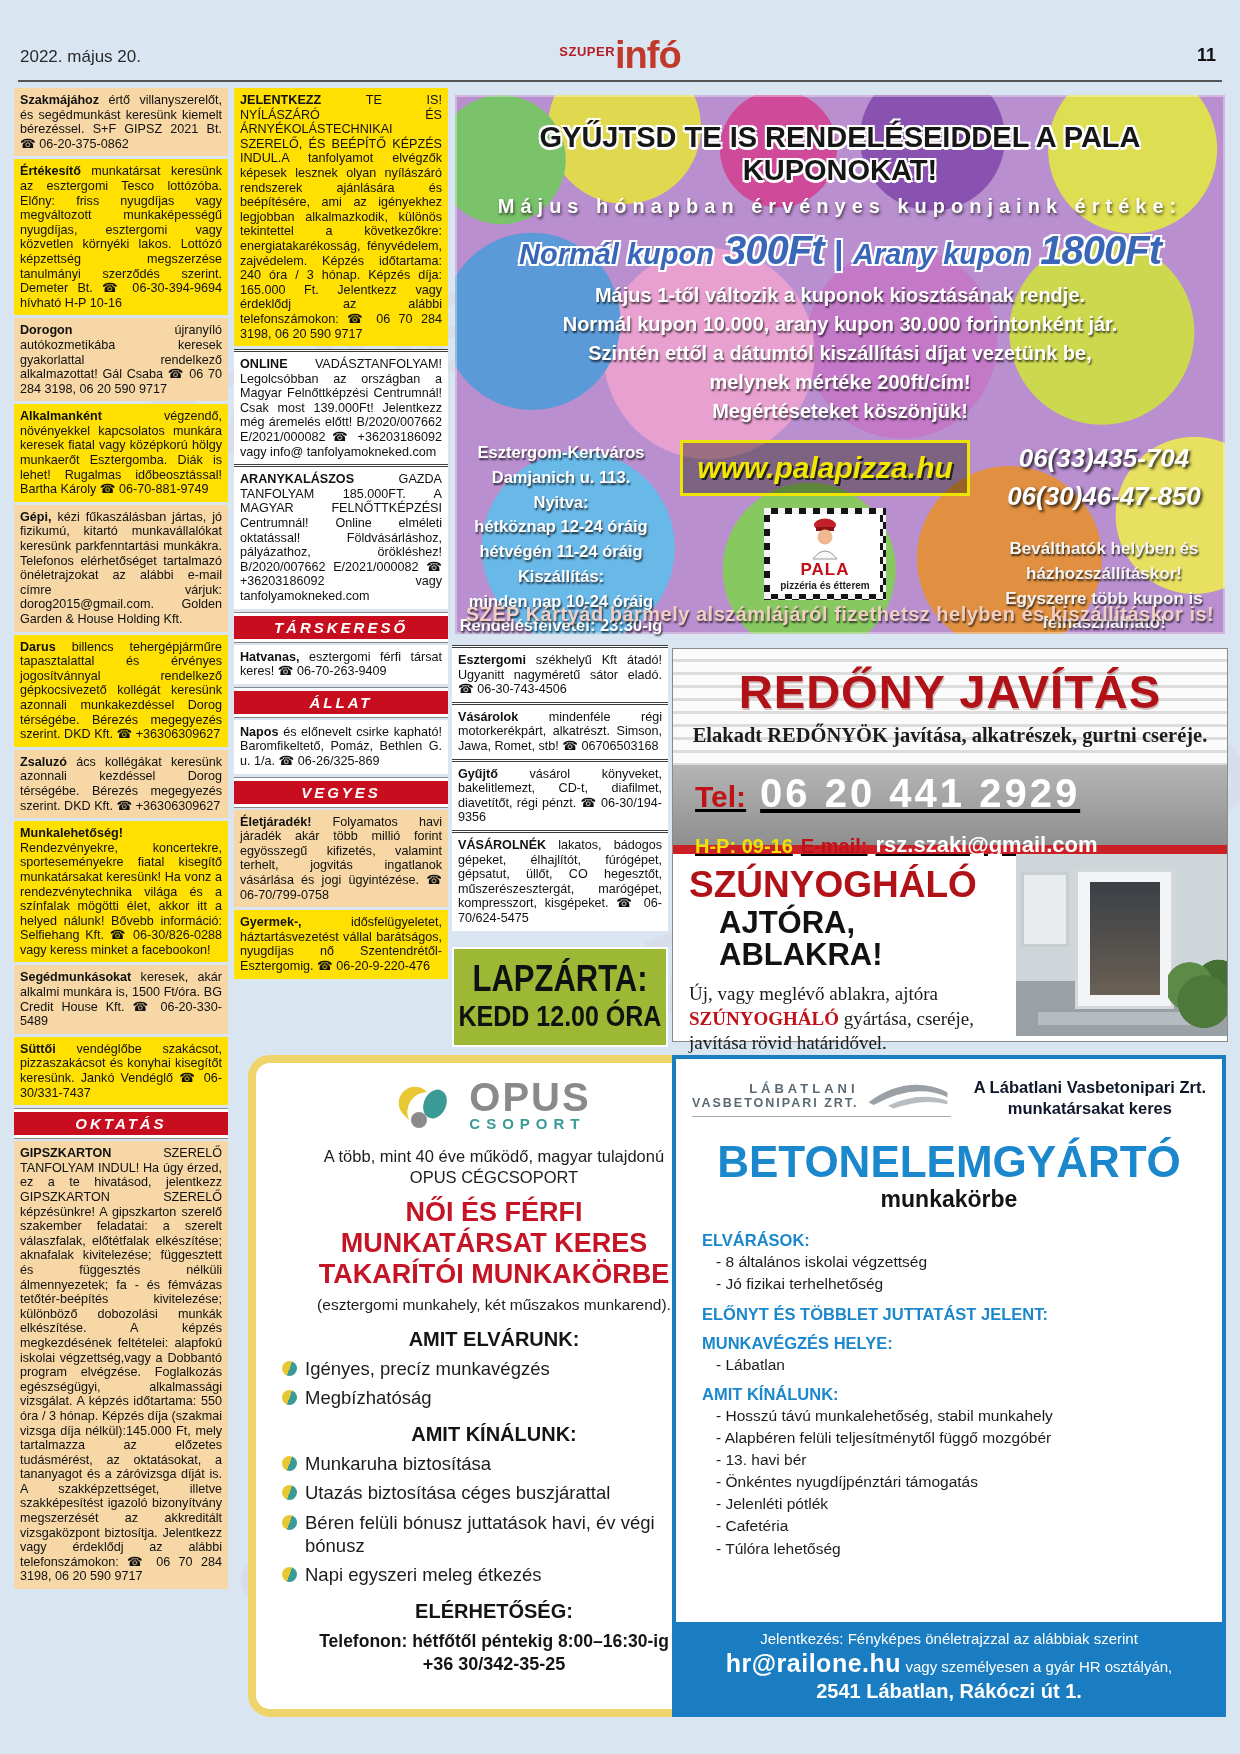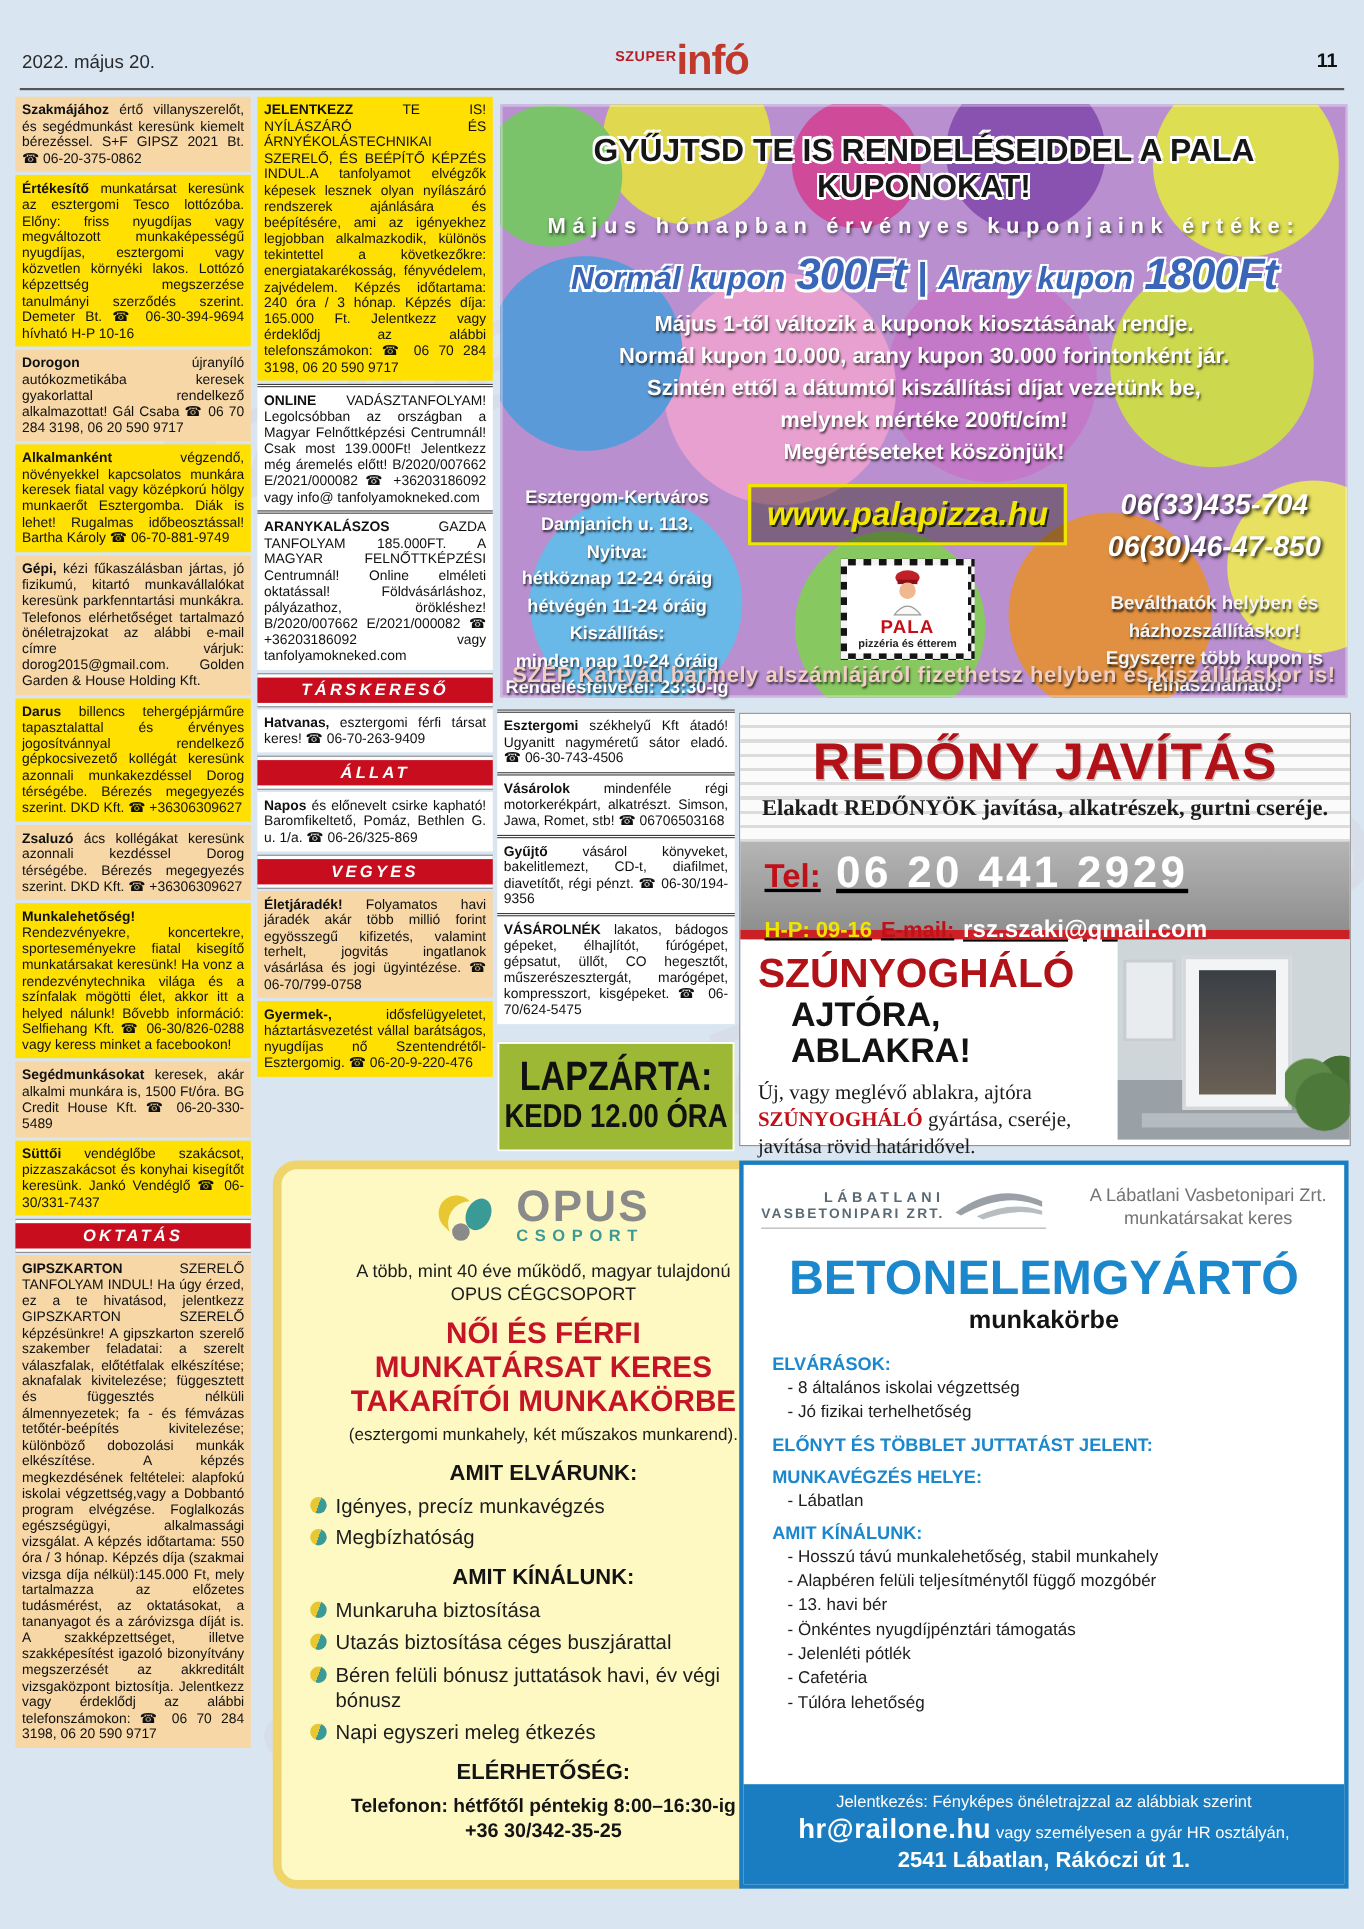--- a/index.html
+++ b/index.html
@@ -109,21 +109,21 @@
   .szunyog-body{margin-top:10px;font-family:"Liberation Serif",serif;font-size:19px;line-height:1.3;color:#1a1a1a;}
   .szunyog-body .hl{color:#c01018;font-weight:bold;}
   .door-photo{width:38%;position:relative;background:linear-gradient(180deg,#cfd6da 0 70%,#9aa1a6 70% 100%);overflow:hidden;}
   .door-frame{position:absolute;left:28%;top:8%;width:44%;height:74%;background:#f2f4f5;border:3px solid #d4d8da;}
   .door-glass{position:absolute;left:12%;top:8%;width:76%;height:84%;background:linear-gradient(180deg,#3a3f45,#6a6055);}
   .door-step{position:absolute;left:10%;bottom:6%;width:80%;height:7%;background:#b4bcc1;}
   .plant{position:absolute;right:-6%;bottom:2%;width:34%;height:42%;background:radial-gradient(circle at 50% 60%,#4d7a3a 0 45%,rgba(0,0,0,0) 46%),radial-gradient(circle at 30% 40%,#5d8a46 0 35%,rgba(0,0,0,0) 36%),radial-gradient(circle at 70% 35%,#466f34 0 32%,rgba(0,0,0,0) 33%);}
   .window-left{position:absolute;left:2%;top:10%;width:20%;height:38%;background:#e8ecee;border:3px solid #c8cdd0;}
 
   
-  .opus{position:absolute;left:248px;top:1055px;width:492px;height:662px;background:#fef9c3;
+  .opus{position:absolute;left:248px;top:1055px;width:492px;height:662px;background:#ffffff;
      border:8px solid #eed46a;border-radius:22px;box-sizing:border-box;padding:16px 14px 10px;text-align:center;}
   .opus-logo{display:flex;align-items:center;justify-content:center;gap:8px;}
   .opus-logo-text{text-align:left;}
   .opus-logo-name{font-size:40px;font-weight:900;color:#8a8a8a;letter-spacing:2px;line-height:.9;}
   .opus-logo-sub{font-size:15px;font-weight:bold;color:#3a9a96;letter-spacing:6px;}
   .opus-intro{margin-top:14px;font-size:16.5px;color:#1c1c1c;line-height:1.3;}
   .opus-headline{margin-top:8px;font-size:27px;font-weight:900;color:#c41425;line-height:1.15;}
   .opus-note{margin-top:6px;font-size:15.5px;color:#1c1c1c;}
   .opus-h{margin-top:14px;font-size:20px;font-weight:900;color:#141414;}
   .opus-list{margin-top:6px;text-align:left;padding-left:12px;}
@@ -134,21 +134,21 @@
   .opus-contact2{font-size:18px;font-weight:900;color:#141414;margin-top:2px;}
 
   
   .beton{position:absolute;left:672px;top:1055px;width:554px;height:662px;background:#fff;
      border:4px solid #1a7dc1;box-sizing:border-box;}
   .beton-head{display:flex;align-items:center;justify-content:space-between;padding:18px 16px 6px;}
   .beton-logo{display:flex;align-items:center;gap:6px;border-bottom:1px solid #aaa;padding-bottom:4px;}
   .beton-logo-text{text-align:right;}
   .beton-logo-l1{font-size:13px;letter-spacing:4px;color:#5a6a74;font-weight:bold;}
   .beton-logo-l2{font-size:12.5px;letter-spacing:2px;color:#5a6a74;font-weight:bold;}
-  .beton-intro{text-align:center;font-size:16.5px;font-weight:400;color:#737373;line-height:1.25;}
+  .beton-intro{text-align:center;font-size:16.5px;font-weight:700;color:#0f172a;line-height:1.25;}
   .beton-headline{margin-top:16px;text-align:center;font-size:44px;font-weight:900;color:#1b87cc;letter-spacing:0;line-height:1;}
   .beton-headline-sub{text-align:center;font-size:23px;font-weight:900;color:#141414;margin-top:2px;}
   .beton-sections{padding:8px 26px 0;}
   .beton-sec-h{margin-top:10px;font-size:16.5px;font-weight:900;color:#1b87cc;}
   .beton-sec-item{font-size:15.5px;color:#1c1c1c;line-height:1.3;padding-left:28px;text-indent:-14px;margin-top:2px;}
   .beton-sec-item::before{content:"-  ";}
   .beton-footer{position:absolute;left:0;right:0;bottom:0;background:#1a7dc1;color:#fff;text-align:center;padding:8px 6px 10px;}
   .beton-f1{font-size:15px;}
   .beton-f2{margin-top:2px;}
   .beton-email{font-size:25px;font-weight:900;letter-spacing:.5px;}

